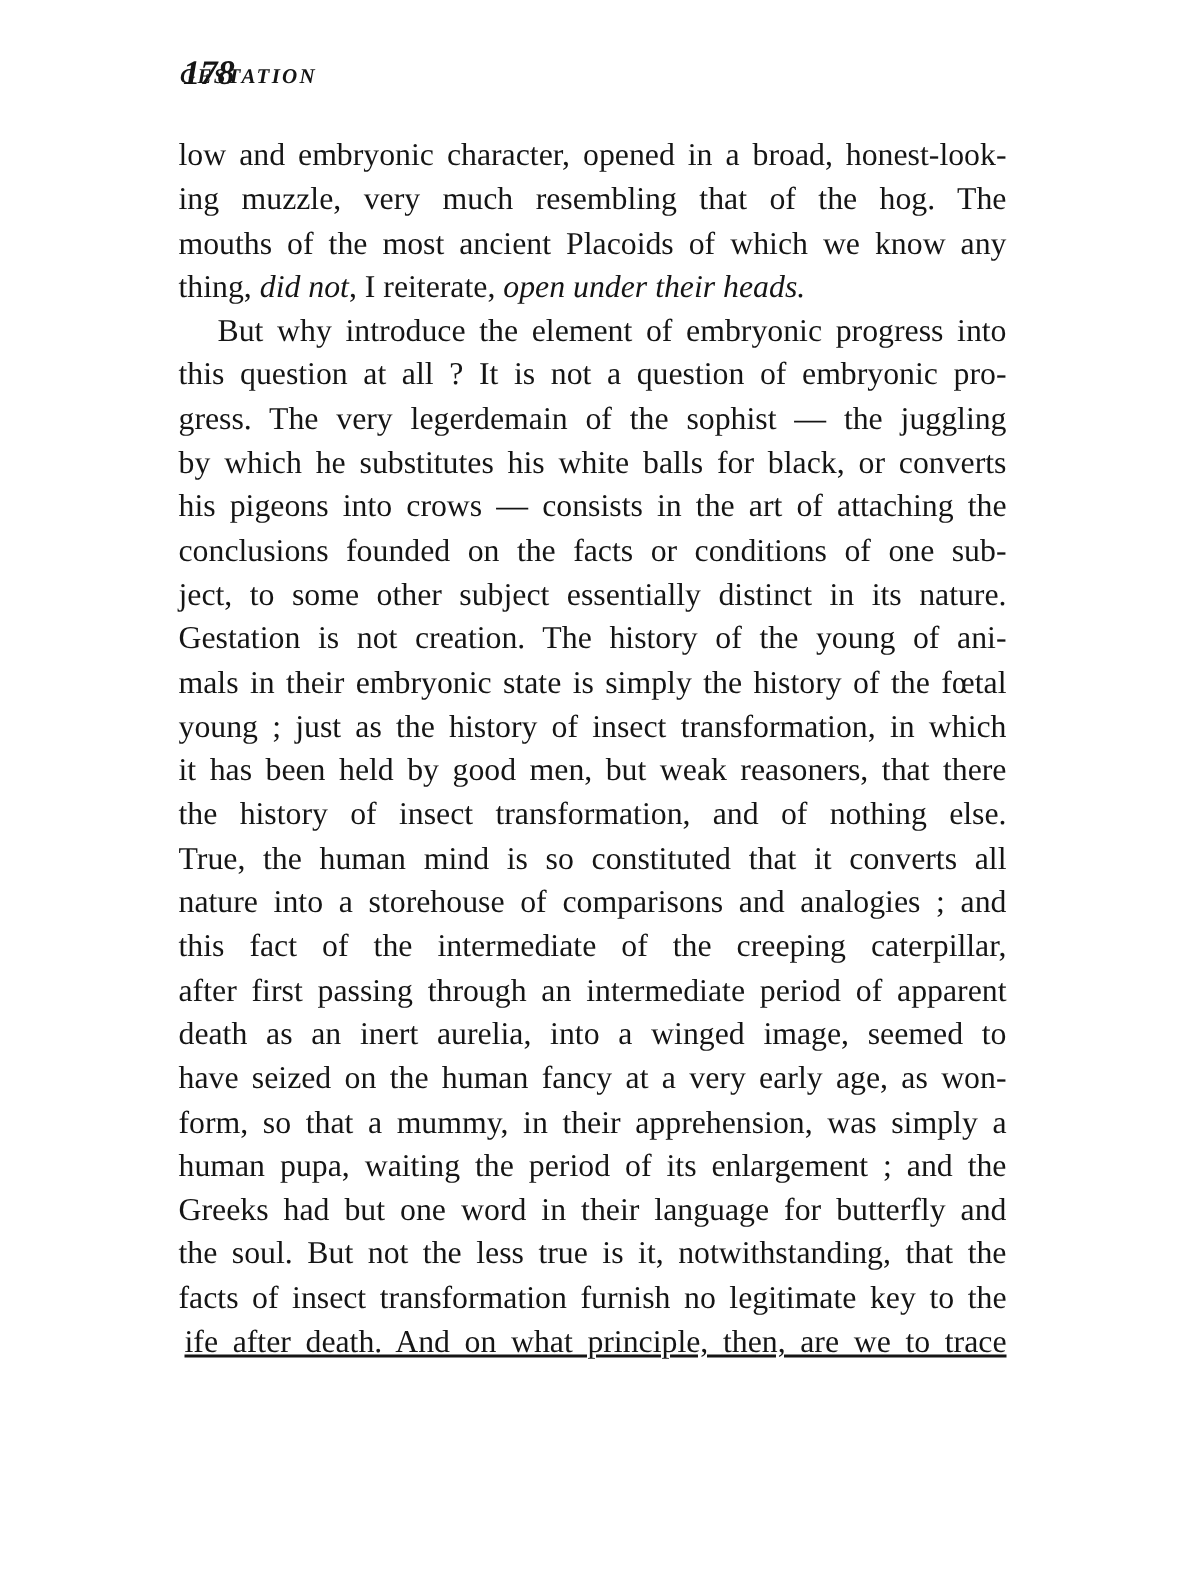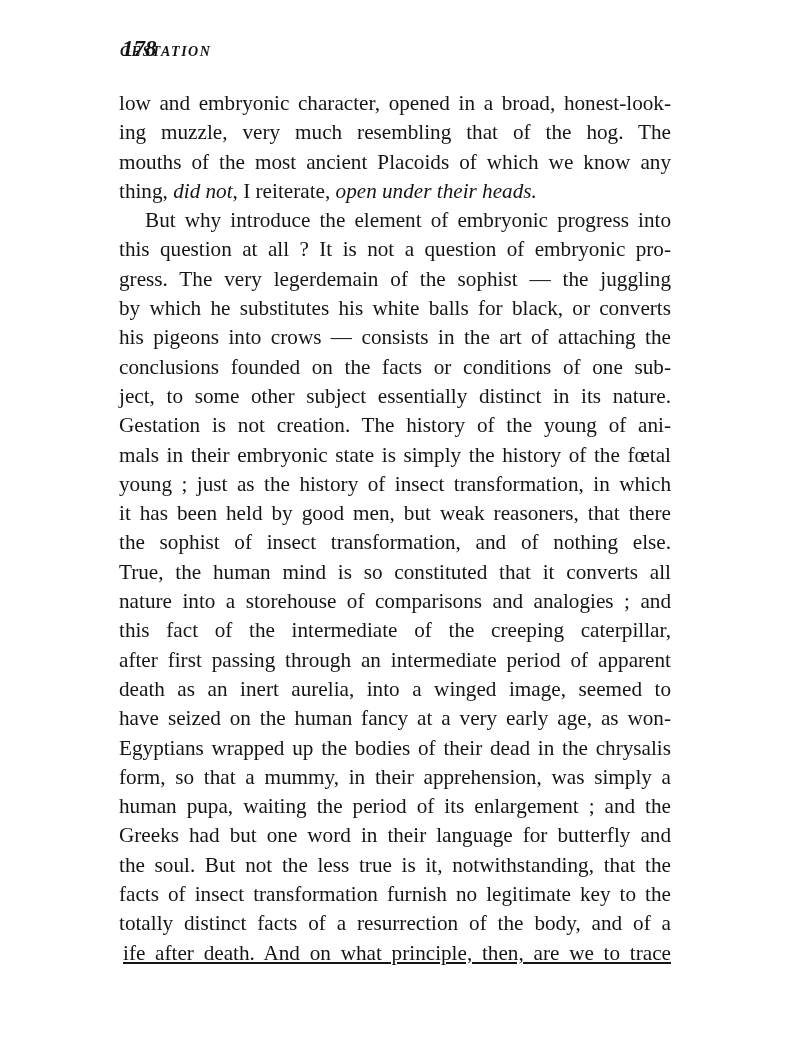--- a/index.html
+++ b/index.html
@@ -51,29 +51,27 @@
     <span class="line">this question at all ? It is not a question of embryonic pro-</span>
     <span class="line">gress. The very legerdemain of the sophist — the juggling</span>
     <span class="line">by which he substitutes his white balls for black, or converts</span>
     <span class="line">his pigeons into crows — consists in the art of attaching the</span>
     <span class="line">conclusions founded on the facts or conditions of one sub-</span>
     <span class="line">ject, to some other subject essentially distinct in its nature.</span>
     <span class="line">Gestation is not creation. The history of the young of ani-</span>
     <span class="line">mals in their embryonic state is simply the history of the fœtal</span>
     <span class="line">young ; just as the history of insect transformation, in which</span>
     <span class="line">it has been held by good men, but weak reasoners, that there</span>
-    <span class="line">the sophist of insect transformation, and of nothing else.</span>
+    <span class="line">the history of insect transformation, and of nothing else.</span>
     <span class="line">True, the human mind is so constituted that it converts all</span>
     <span class="line">nature into a storehouse of comparisons and analogies ; and</span>
     <span class="line">this fact of the intermediate of the creeping caterpillar,</span>
     <span class="line">after first passing through an intermediate period of apparent</span>
     <span class="line">death as an inert aurelia, into a winged image, seemed to</span>
     <span class="line">have seized on the human fancy at a very early age, as won-</span>
-    <span class="line">Egyptians wrapped up the bodies of their dead in the chrysalis</span>
     <span class="line">form, so that a mummy, in their apprehension, was simply a</span>
     <span class="line">human pupa, waiting the period of its enlargement ; and the</span>
     <span class="line">Greeks had but one word in their language for butterfly and</span>
     <span class="line">the soul. But not the less true is it, notwithstanding, that the</span>
     <span class="line">facts of insect transformation furnish no legitimate key to the</span>
-    <span class="line">totally distinct facts of a resurrection of the body, and of a</span>
     <span class="line slight">ife after death. And on what principle, then, are we to trace</span>
   </div>
 </div>
 
 </body></html>

